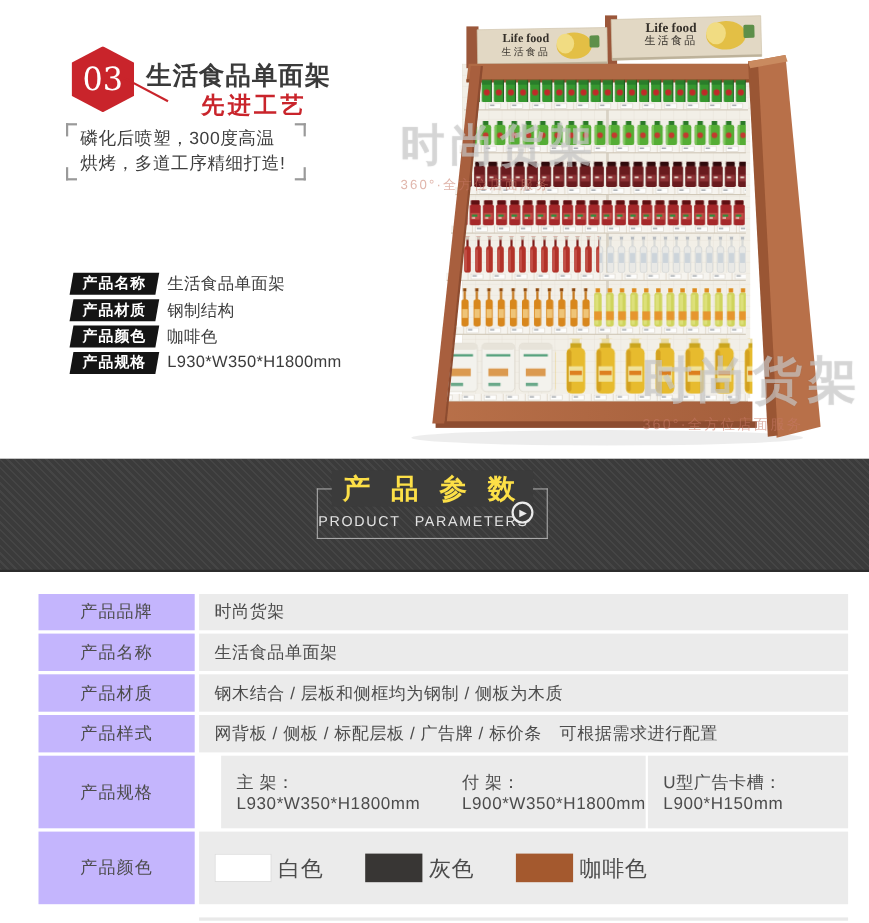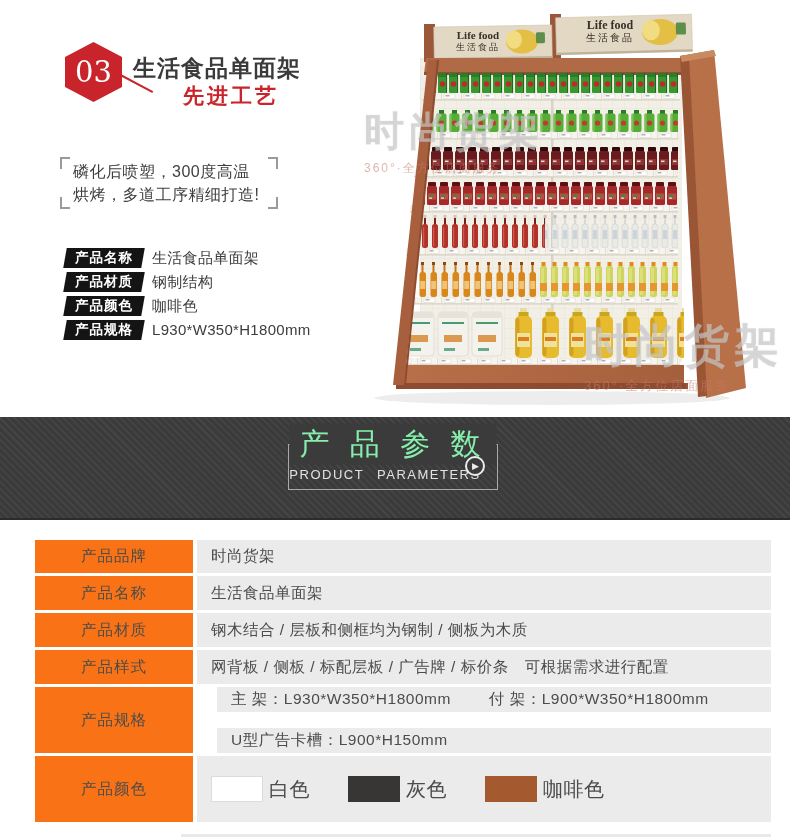--- a/index.html
+++ b/index.html
@@ -12,21 +12,21 @@
     background:#c9242b; clip-path:polygon(50% 0%,100% 25%,100% 75%,50% 100%,0% 75%,0% 25%);
     display:flex; align-items:center; justify-content:center; }
   .hexagon span { color:#fff; font-family:"DejaVu Serif","Liberation Serif",serif;
     font-weight:normal; font-size:29px; letter-spacing:0; }
   .red-line { position:absolute; left:113px; top:70px; width:45px; height:2px;
     background:#c9242b; transform:rotate(28deg); transform-origin:left center; }
   .intro-title { position:absolute; left:133px; top:53px; font-size:23px; font-weight:600;
     color:#3a3a3a; letter-spacing:1px; }
   .intro-sub { position:absolute; left:147px; top:82px; font-size:21px; font-weight:bold;
     color:#c9242b; letter-spacing:3px;margin-left:36px; }
-  .feature { position:absolute; left:60px; top:112px; width:218px; height:52px;margin-top:45px; }
+  .feature { position:absolute; left:60px; top:112px; width:218px; height:52px; }
   .feature .txt { position:absolute; left:13px; top:3px; font-size:16px; line-height:23px;
     color:#3e3e3e; font-weight:500; letter-spacing:0.5px; white-space:nowrap; }
   .corner { position:absolute; width:10px; height:12px; }
   .c-tl { left:0; top:0; border-left:2px solid #9a9a9a; border-top:2px solid #9a9a9a; }
   .c-bl { left:0; bottom:0; border-left:2px solid #9a9a9a; border-bottom:2px solid #9a9a9a; }
   .c-tr { right:0; top:0; border-right:2px solid #9a9a9a; border-top:2px solid #9a9a9a; }
   .c-br { right:0; bottom:0; border-right:2px solid #9a9a9a; border-bottom:2px solid #9a9a9a; }
 
   .spec-row { position:absolute; left:65px; height:20px; }
   .spec-box { display:inline-block; width:78px; height:20px; background:#141414;
@@ -48,38 +48,38 @@
   .wm .small { font-size:12px; letter-spacing:2px; color:rgba(198,120,102,0.55); margin-top:1px; }
   .wm1 { left:2px; top:102px; }
   .wm2 { left:222px; top:314px; } .wm2 .big { font-size:45px; } .wm2 .small { font-size:13px; }
 
   
   .banner { position:absolute; left:0; top:417px; width:790px; height:103px; background:#3b3b3b;
     background-image:repeating-linear-gradient(45deg, rgba(255,255,255,0.05) 0 1.5px, rgba(0,0,0,0) 1.5px 5px);
     border-bottom:2px solid #2c2c2c; }
   .fr { position:absolute; background:#a8a8a8; }
   .banner-title { position:absolute; left:393px; top:27px; transform:translate(-50%,-50%);
-    color:#86efac; font-size:30px; font-weight:normal; letter-spacing:6px; background:#3b3b3b;
+    color:#fde047; font-size:25px; font-weight:bold; letter-spacing:6px; background:#3b3b3b;
     padding:0 10px; white-space:nowrap; }
   .banner-sub { position:absolute; left:385px; top:57px; transform:translate(-50%,-50%);
     color:#e2e2e2; font-size:13px; letter-spacing:1.5px; word-spacing:8px; white-space:nowrap; }
   .arrow-circle { position:absolute; left:465px; top:39px; width:20px; height:20px;
     border:2px solid #ececec; border-radius:50%; background:#3b3b3b;
     display:flex; align-items:center; justify-content:center; }
   .arrow-circle span { color:#ececec; font-size:9px; line-height:1; transform:translateX(0.5px); }
 
   
   .ptable { position:absolute; left:35px; top:540px; width:736px; display:flex;
     flex-direction:column; gap:3px; }
   .prow { display:flex; gap:4px; }
-  .pcell-l { width:158px; background:#f97316; color:#4c4c4c; font-size:15.5px;
+  .pcell-l { width:142px; background:#c4b5fd; color:#4c4c4c; font-size:15.5px;
     display:flex; align-items:center; justify-content:center; letter-spacing:1px; flex:none; }
   .pcell-v { flex:1; background:#ebebeb; color:#4c4c4c; font-size:15.5px;
     display:flex; align-items:center; padding-left:14px; letter-spacing:0.5px; }
-  .pcell-stack { flex:1; display:flex; flex-direction:column; gap:16px;padding-left:20px; }
+  .pcell-stack { flex:1; display:flex; flex-direction:row; gap:2px;padding-left:20px; }
   .pcell-stack .pcell-v { flex:1; }
   .spec-main { margin-right:38px; }
   .swatches { display:flex; align-items:center; gap:0; }
   .swatch { width:52px; height:26px; margin-right:6px; flex:none; }
   .swatch.white { border:1px solid #dcdcdc; }
   .swatch-label { font-size:20px; color:#4c4c4c; margin-right:38px; }
   .tail-line { position:absolute; left:181px; top:834px; width:590px; height:3px; background:#e9e9e9; }
 </style>
 </head>
 <body>

